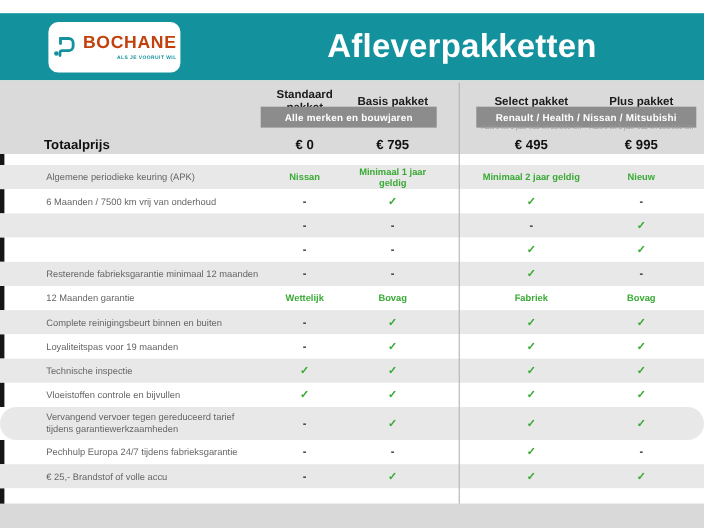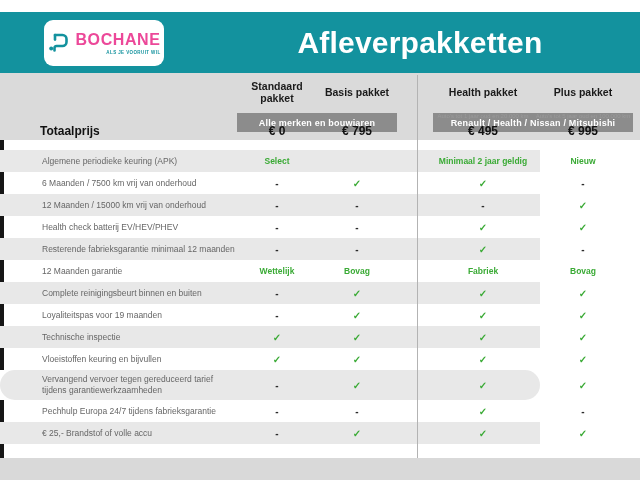--- a/index.html
+++ b/index.html
@@ -15,21 +15,21 @@
     background:#13929E;
   }
   .logo-box{
     position:absolute;left:44px;top:8px;width:120px;height:46px;
     background:#ffffff;border-radius:9px;
     display:flex;align-items:center;justify-content:center;gap:4px;
   }
   .logo-icon{width:24px;height:24px;flex:0 0 auto;margin-top:2px;}
   .logo-texts{display:flex;flex-direction:column;align-items:flex-end;}
   .logo-name{
-    font-size:16px;font-weight:700;letter-spacing:0.6px;color:#ec4899;line-height:1;
+    font-size:16px;font-weight:700;letter-spacing:0.6px;color:#c2410c;line-height:1;
   }
   .logo-tagline{
     font-size:4.5px;font-weight:700;color:#13929E;letter-spacing:0.4px;margin-top:2px;
   }
   .page-title{
     position:absolute;left:200px;right:0;top:0;height:61px;
     display:flex;align-items:center;justify-content:center;
     color:#ffffff;font-size:30px;font-weight:700;letter-spacing:0.2px;
   }
   
@@ -47,21 +47,20 @@
   }
   .pkg-headers{position:absolute;left:0;top:80px;width:640px;height:15px;}
   .pkg-name{
     text-align:center;font-size:10.5px;font-weight:700;color:#1a1a1a;
   }
   .badges{position:absolute;left:0;top:97px;width:640px;height:14px;}
   .badge{
     background:#8C8C8C;color:#ffffff;font-size:9px;font-weight:700;
     height:19px;display:flex;align-items:center;justify-content:center;
     letter-spacing:0.2px;
-    margin-top:16px;
   }
   .badge-left{grid-column:2/4;}
   .badge-right{grid-column:5/7;}
   .subtexts{position:absolute;left:0;top:112px;width:640px;height:8px;}
   .subtext{
     text-align:center;font-size:6px;color:#9a9a9a;line-height:1;
   }
   .sub-select{grid-column:5;}
   .sub-plus{grid-column:6;}
   .total-row{position:absolute;left:0;top:121px;width:640px;height:20px;}
@@ -71,21 +70,21 @@
   .price{text-align:center;font-size:12px;font-weight:700;color:#111;}
   .p0{grid-column:2}.p1{grid-column:3}.p2{grid-column:5}.p3{grid-column:6}
   
   .gap-row{
     position:absolute;left:0;top:140px;width:640px;height:10px;background:#ffffff;
   }
   .gap-row:before, .frow.white:before, .end-block:before{
     content:"";position:absolute;left:0;top:0;bottom:0;width:4px;background:#161616;
   }
   .rows-wrap{position:absolute;left:0;top:150px;width:640px;}
-  .frow{position:relative;width:540px;height:22px;}
+  .frow{position:relative;width:640px;height:22px;}
   .frow.tall{height:30px;border-radius:15px;}
   .frow.stripe{background:#E8E8E8;}
   .frow.white{background:#ffffff;}
   .flabel{
     grid-column:1;padding-left:42px;font-size:8.5px;color:#666666;
     line-height:1.25;max-width:195px;
   }
   .fcell{text-align:center;}
   .c0{grid-column:2}.c1{grid-column:3}.c2{grid-column:5}.c3{grid-column:6}
   .fcell.check{color:#3AAA35;font-size:10px;font-weight:700;}
@@ -117,21 +116,21 @@
     </span>
   </div>
   <div class="page-title">Afleverpakketten</div>
 </div>
 
 <div class="band"></div>
 
 <div class="pkg-headers grid">
   <div class="pkg-name p0" style="grid-column:2">Standaard pakket</div>
   <div class="pkg-name" style="grid-column:3">Basis pakket</div>
-  <div class="pkg-name" style="grid-column:5">Health pakket</div>
+  <div class="pkg-name" style="grid-column:5">Select pakket</div>
   <div class="pkg-name" style="grid-column:6">Plus pakket</div>
 </div>
 
 <div class="badges grid">
   <div class="badge badge-left">Alle merken en bouwjaren</div>
   <div class="badge badge-right">Renault / Health / Nissan / Mitsubishi</div>
 </div>
 
 <div class="subtexts grid">
   <div class="subtext sub-select">Auto's tot 1 jaar oud en 20.000 km</div>
@@ -143,40 +142,39 @@
   <div class="price p0">€ 0</div>
   <div class="price p1">€ 795</div>
   <div class="price p2">€ 495</div>
   <div class="price p3">€ 995</div>
 </div>
 
 <div class="gap-row"></div>
 <div class="rows-wrap">
     <div class="frow grid stripe">
       <div class="flabel">Algemene periodieke keuring (APK)</div>
-      <div class="fcell c0 word">Select</div>
+      <div class="fcell c0 word">Nissan</div>
+      <div class="fcell c1 word">Minimaal 1 jaar geldig</div>
       <div class="fcell c2 word">Minimaal 2 jaar geldig</div>
       <div class="fcell c3 word">Nieuw</div>
     </div>
     <div class="frow grid white">
       <div class="flabel">6 Maanden / 7500 km vrij van onderhoud</div>
       <div class="fcell c0 dash">-</div>
       <div class="fcell c1 check">✓</div>
       <div class="fcell c2 check">✓</div>
       <div class="fcell c3 dash">-</div>
     </div>
     <div class="frow grid stripe">
-      <div class="flabel">12 Maanden / 15000 km vrij van onderhoud</div>
       <div class="fcell c0 dash">-</div>
       <div class="fcell c1 dash">-</div>
       <div class="fcell c2 dash">-</div>
       <div class="fcell c3 check">✓</div>
     </div>
     <div class="frow grid white">
-      <div class="flabel">Health check batterij EV/HEV/PHEV</div>
       <div class="fcell c0 dash">-</div>
       <div class="fcell c1 dash">-</div>
       <div class="fcell c2 check">✓</div>
       <div class="fcell c3 check">✓</div>
     </div>
     <div class="frow grid stripe">
       <div class="flabel">Resterende fabrieksgarantie minimaal 12 maanden</div>
       <div class="fcell c0 dash">-</div>
       <div class="fcell c1 dash">-</div>
       <div class="fcell c2 check">✓</div>
@@ -204,21 +202,21 @@
       <div class="fcell c3 check">✓</div>
     </div>
     <div class="frow grid stripe">
       <div class="flabel">Technische inspectie</div>
       <div class="fcell c0 check">✓</div>
       <div class="fcell c1 check">✓</div>
       <div class="fcell c2 check">✓</div>
       <div class="fcell c3 check">✓</div>
     </div>
     <div class="frow grid white">
-      <div class="flabel">Vloeistoffen keuring en bijvullen</div>
+      <div class="flabel">Vloeistoffen controle en bijvullen</div>
       <div class="fcell c0 check">✓</div>
       <div class="fcell c1 check">✓</div>
       <div class="fcell c2 check">✓</div>
       <div class="fcell c3 check">✓</div>
     </div>
     <div class="frow grid stripe tall">
       <div class="flabel">Vervangend vervoer tegen gereduceerd tarief tijdens garantiewerkzaamheden</div>
       <div class="fcell c0 dash">-</div>
       <div class="fcell c1 check">✓</div>
       <div class="fcell c2 check">✓</div>

